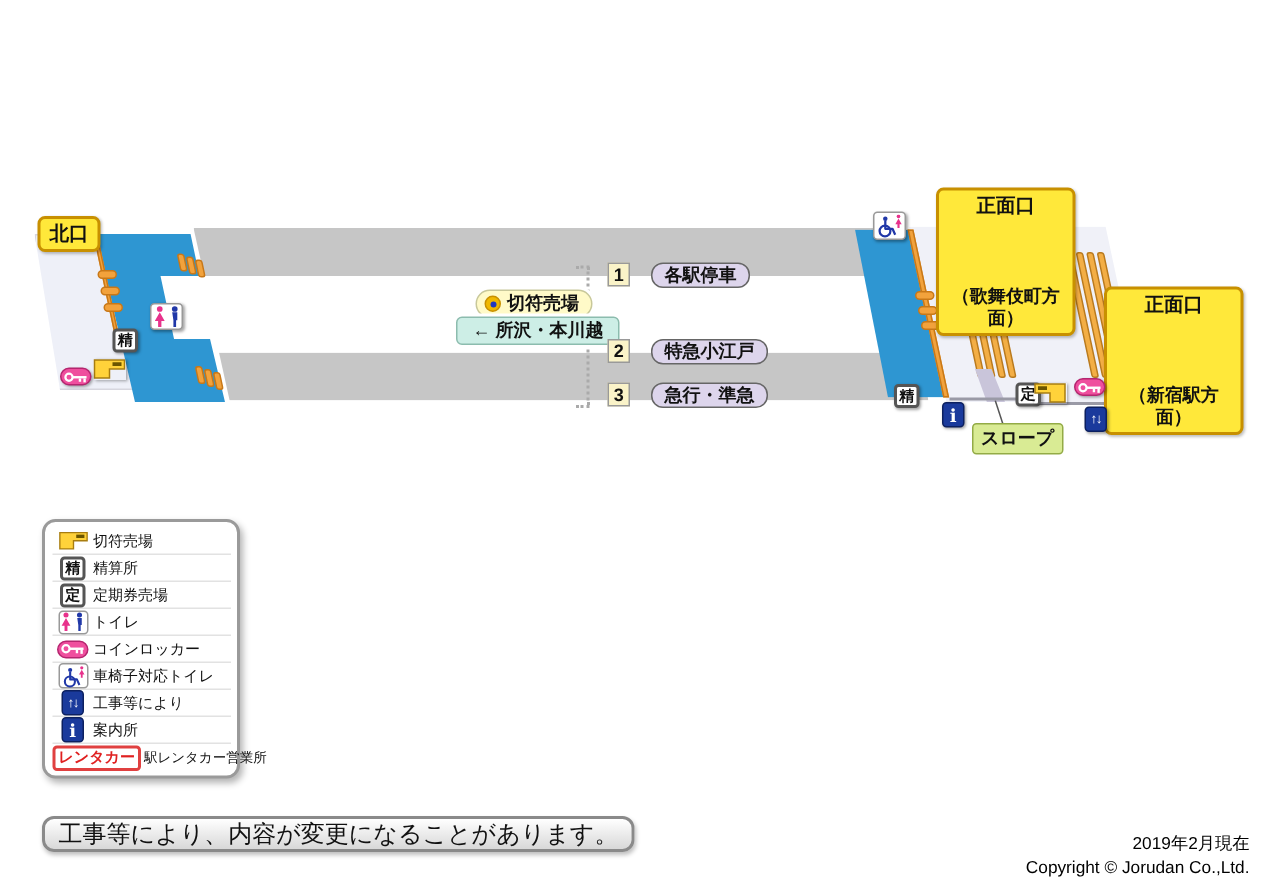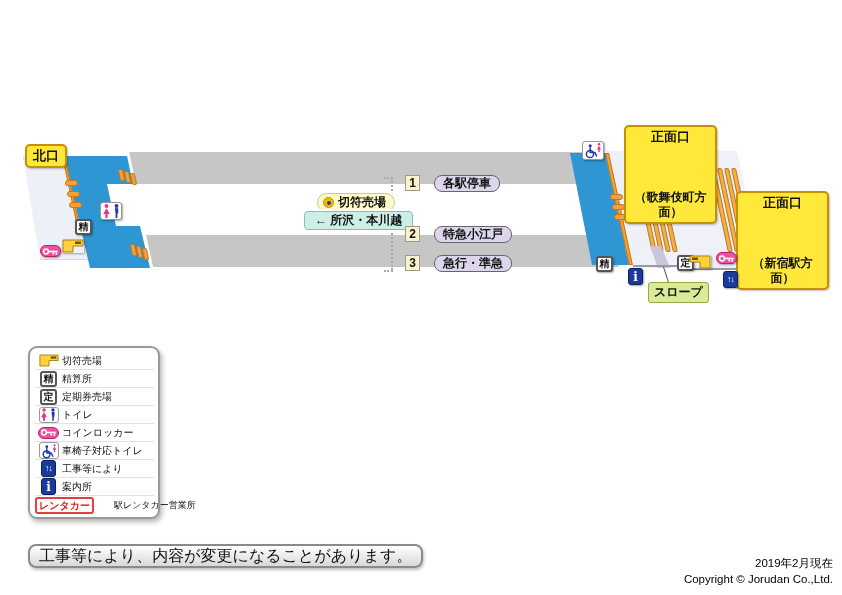--- a/index.html
+++ b/index.html
@@ -80,21 +80,21 @@
   .gline { background:#9a9aa6; }
 
   
   #legend {
     left:28px; top:346px; width:132px; background:#fff; border:2px solid #9a9a9a; border-radius:9px;
     box-shadow:2px 3px 5px rgba(0,0,0,.3); padding:4px 4px 3px 5px;
   }
   .lg-row { display:flex; align-items:center; height:18px; border-bottom:1px solid #e2e2e2; }
   .lg-row:last-child { border-bottom:none; }
   .lg-ic { width:27px; display:flex; justify-content:center; flex:0 0 27px; }
-  .lg-row.wide .lg-ic { width:auto; flex:0 0 auto; margin-right:20px; }
+  .lg-row.wide .lg-ic { width:auto; flex:0 0 auto; margin-right:2px; }
   .lg-label { font-size:10px; font-weight:normal; color:#111; white-space:nowrap; }
   .lg-row.wide .lg-label { font-size:9px; }
 
   
   #notice {
     left:28px; top:544px; height:24px; background:linear-gradient(#ffffff,#d8d8d8);
     border:2px solid #8a8a8a; border-radius:8px; display:flex; align-items:center;
     padding:0 9px; font-size:16px; color:#111; box-shadow:1px 2px 3px rgba(0,0,0,.25);
   }
   #footer { right:9px; top:556px; text-align:right; font-size:11.5px; color:#000; line-height:1.35; }

